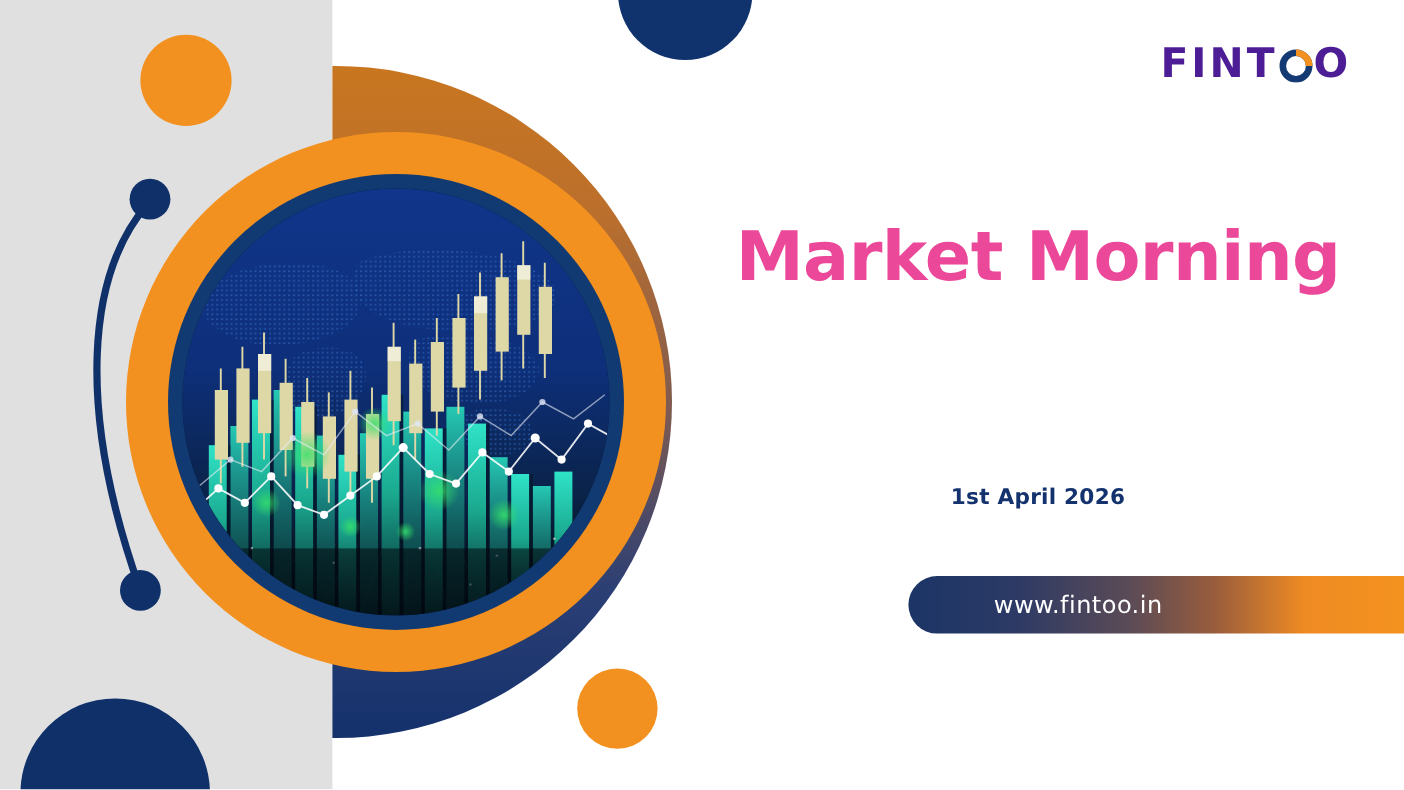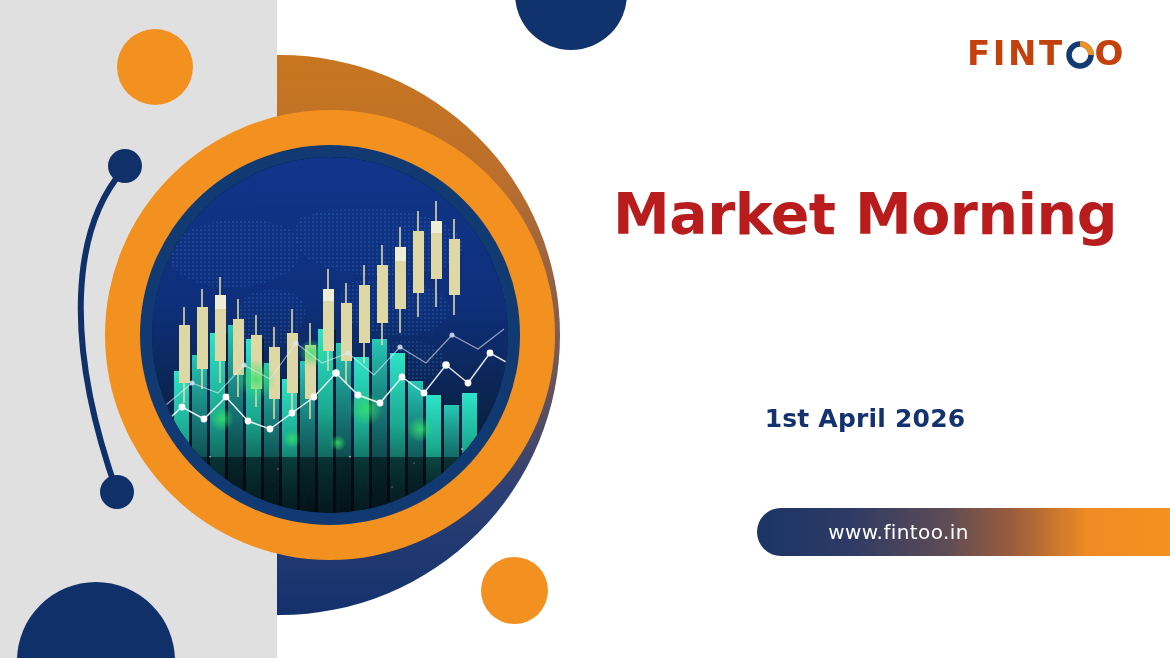--- a/index.html
+++ b/index.html
@@ -95,50 +95,50 @@
   .logo{
     position:absolute;right:44px;top:33px;
     display:flex;align-items:center;
     height:40px;
   }
   .logo-text{
     font-family:"DejaVu Sans",sans-serif;
     font-size:34px;
     font-weight:700;
     letter-spacing:2.5px;
-    color:#c2410c;
+    color:#4c1d95;
     line-height:1;
   }
   .logo-o-wrap{position:relative;display:inline-block;width:30px;height:31px;vertical-align:middle;}
   .logo-o-wrap svg{position:absolute;left:0;top:0;}
 
   .headline{
     position:absolute;left:0;top:175px;width:610px;
     text-align:center;
-    color:#b91c1c;
+    color:#ec4899;
     font-family:"DejaVu Sans",sans-serif;
     font-weight:700;
     font-size:57px;
     line-height:1.38;
     letter-spacing:-0.5px;
   }
 
   .date{
     position:absolute;left:0;top:404px;width:610px;
     text-align:center;
     color:#14326e;
     font-family:"DejaVu Sans",sans-serif;
     font-weight:700;
-    font-size:25px;
+    font-size:18px;
     letter-spacing:0.2px;
   }
 
   .url-pill{
     position:absolute;
-    left:197px;top:508px;
+    left:197px;top:480px;
     width:413px;height:48px;
     border-top-left-radius:24px;
     border-bottom-left-radius:24px;
     background:linear-gradient(90deg,#1b3566 0%,#2d3a65 22%,#5c4b56 45%,#9a5d3c 62%,#ef8b23 80%,#f4921f 100%);
     display:flex;align-items:center;justify-content:center;
   }
   .url-text{
     color:#ffffff;
     font-family:"DejaVu Sans",sans-serif;
     font-size:20px;

